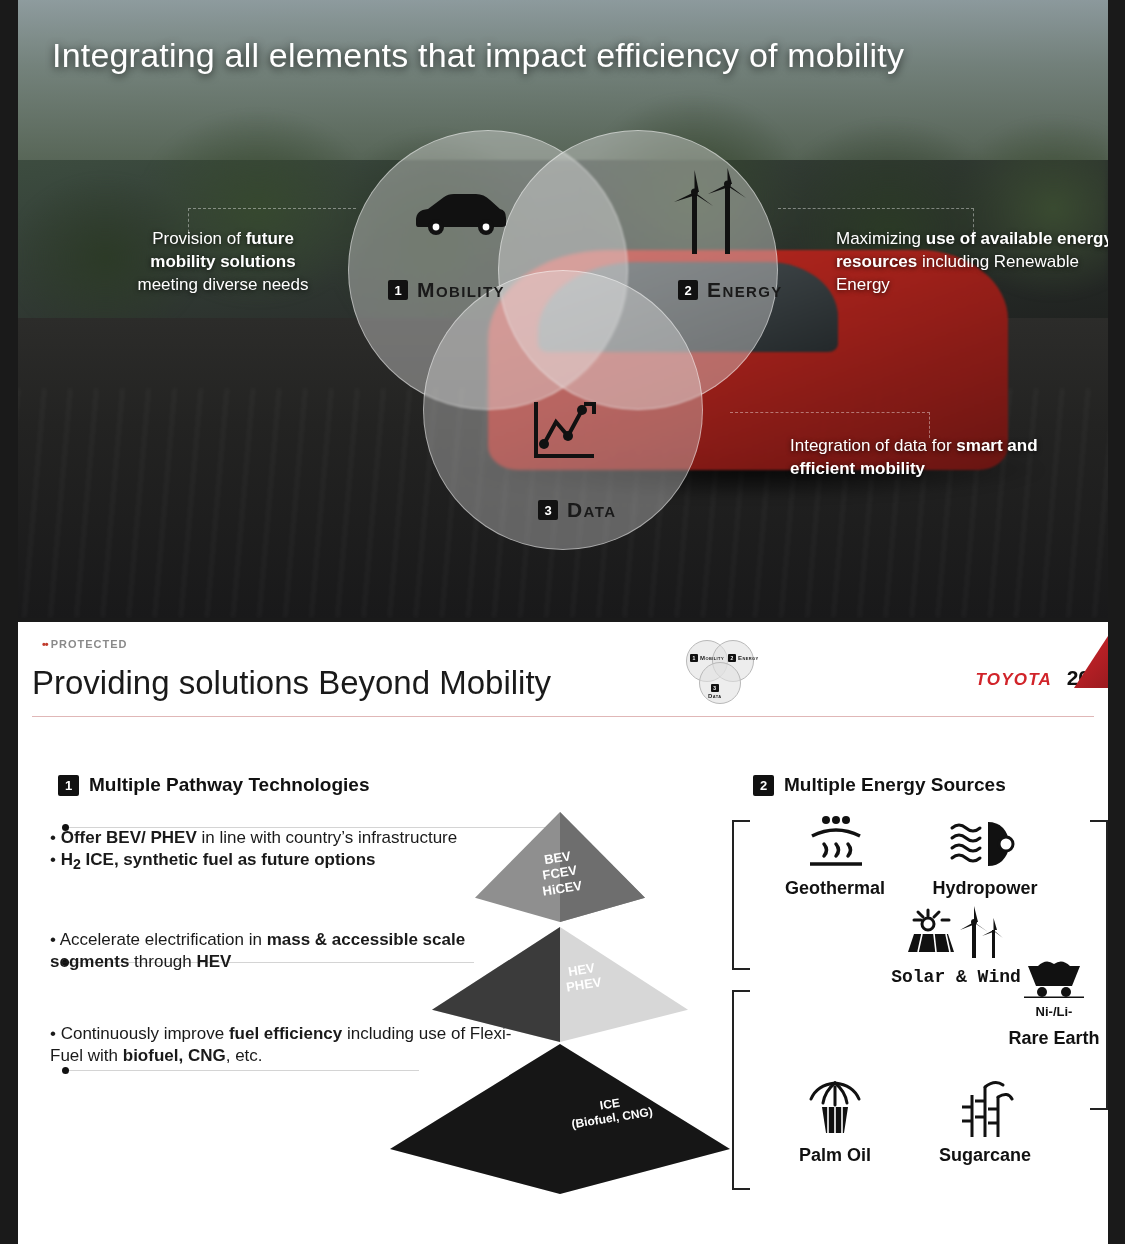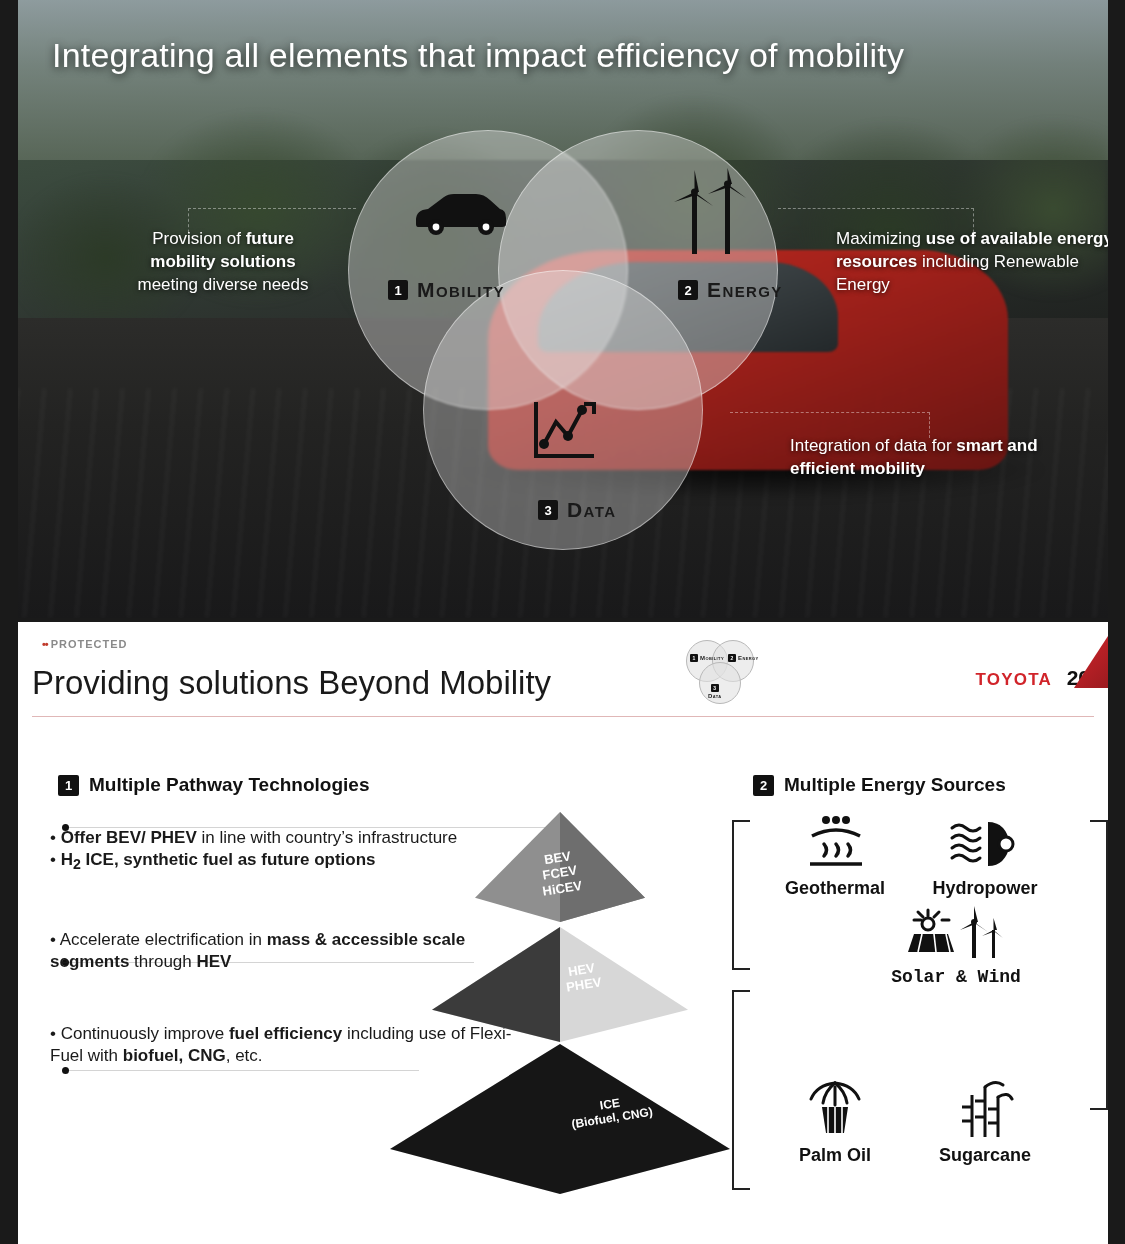--- a/index.html
+++ b/index.html
@@ -139,21 +139,21 @@
     color:#222; font-weight:700; display:flex; align-items:center; gap:2px;
   }
   .mini-num { background:#111; color:#fff; font-size:5px; width:8px; height:8px;
     display:flex; align-items:center; justify-content:center; border-radius:1px; }
   .mini-lbl.a { left:4px; top:14px; }
   .mini-lbl.b { left:42px; top:14px; }
   .mini-lbl.c { left:22px; top:44px; flex-direction:column; gap:1px; }
 
   .toyota {
     position:absolute; right:56px; top:48px; color:#d1242a; font-weight:700;
-    font-size:17px; letter-spacing:1.2px;
+    font-size:17px; letter-spacing:1.2px;font-style:italic;
   }
   .pagenum { position:absolute; right:18px; top:44px; color:#111; font-size:21px; font-weight:700; }
   .corner {
     position:absolute; right:0; top:14px; width:34px; height:52px;
     background: linear-gradient(135deg,#d1242a 0%, #9b1b20 100%);
     clip-path: polygon(100% 0, 100% 100%, 0 100%);
   }
 
   .sec-head { position:absolute; display:flex; align-items:center; gap:10px;
     font-size:19px; font-weight:700; color:#111; }
@@ -448,13 +448,24 @@
           <g stroke="#111" stroke-width="3" fill="none" stroke-linecap="round">
             <path d="M29 10 q10 -8 18 -2"></path>
               <path d="M42 20 q10 -6 14 2"></path>
           </g>
         </svg>
         <div class="ecap">Sugarcane</div>
       </div>
     </div>
   </div>
 
+  <div class="rare">
+    <svg width="72" height="46" viewBox="0 0 72 46">
+      <path d="M10 14 h52 l-8 20 h-36 Z" fill="#111"></path>
+      <path d="M20 14 q8 -8 16 -2 q8 -6 16 2 Z" fill="#111"></path>
+      <circle cx="24" cy="40" r="5" fill="#111"></circle>
+        <circle cx="48" cy="40" r="5" fill="#111"></circle>
+      <path d="M6 46 h60" stroke="#111" stroke-width="3"></path>
+    </svg>
+    <div style="font-size:13px;font-weight:700;color:#111;margin-top:-22px;background:#fff;display:inline-block;padding:0 2px;">Ni-/Li-</div>
+    <div class="ecap" style="margin-top:8px;">Rare Earth</div>
+  </div>
 </div>
 
 </body></html>

